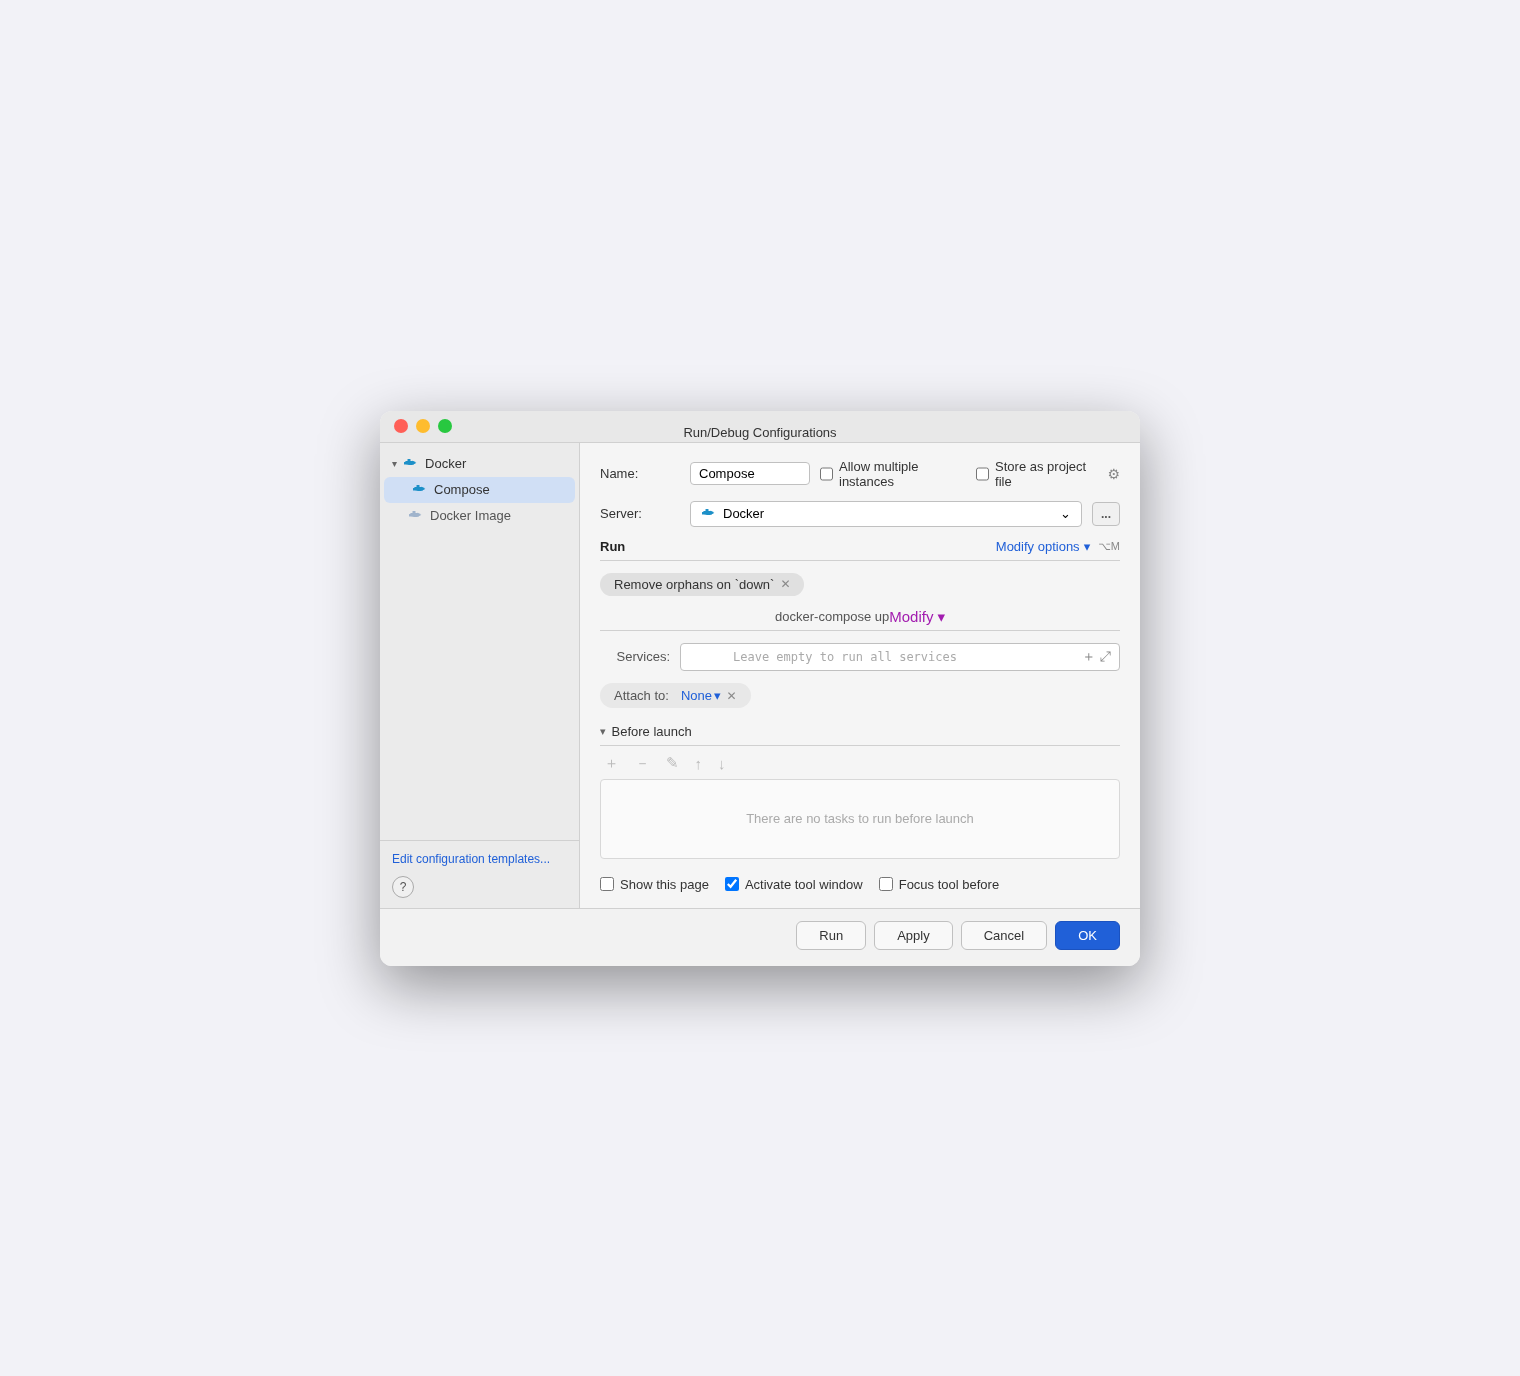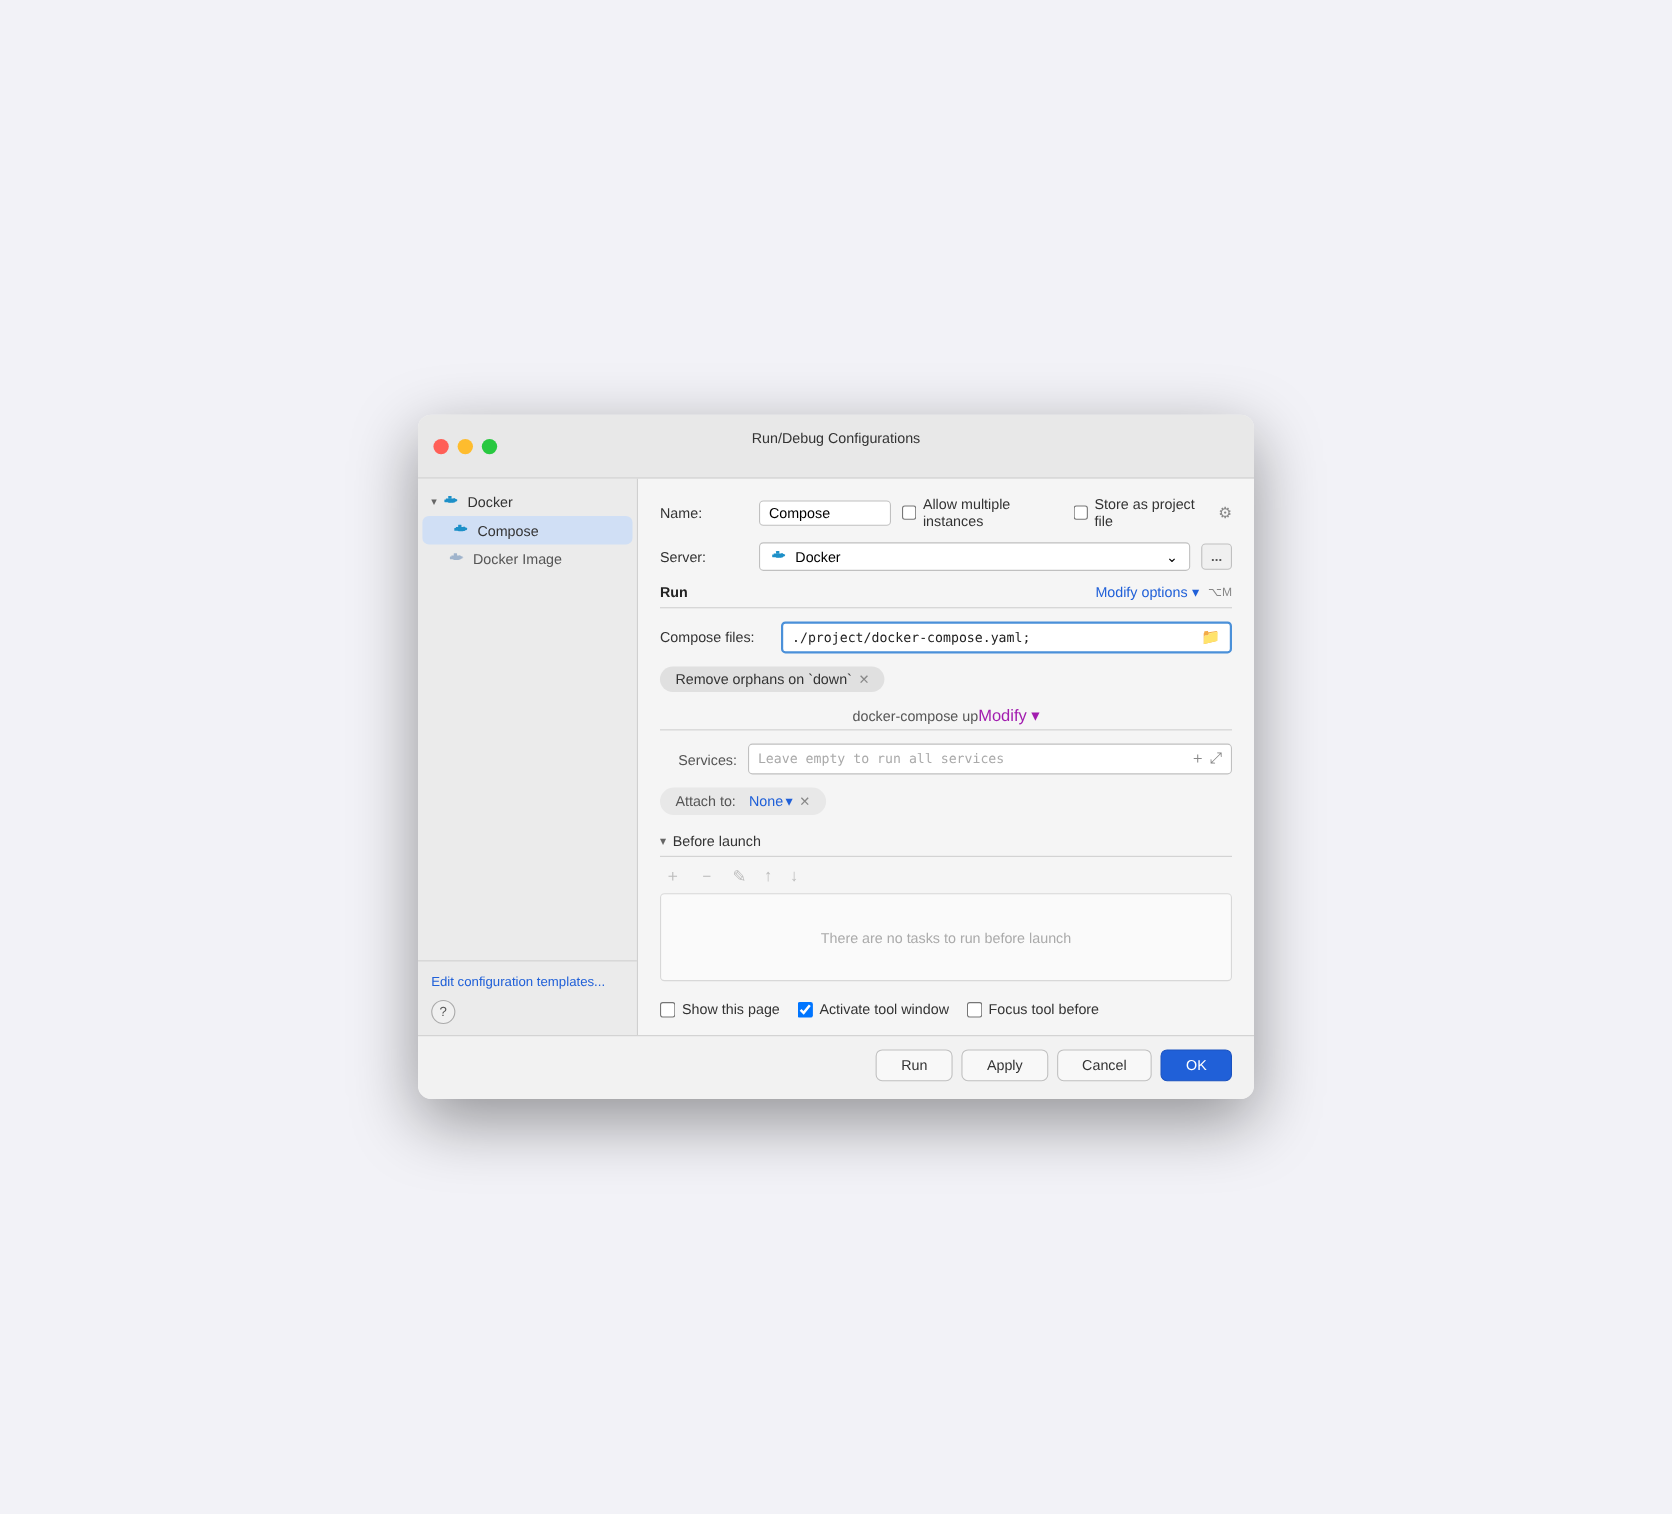--- a/index.html
+++ b/index.html
@@ -16,21 +16,21 @@
       width: 760px;
       background: #f5f5f5;
       border-radius: 12px;
       box-shadow: 0 20px 60px rgba(0,0,0,0.4);
       overflow: hidden;
       display: flex;
       flex-direction: column;
     }
     .title-bar {
       background: #e8e8e8;
-      padding: 14px 16px 28px;
+      padding: 14px 16px 2px;
       display: flex;
       align-items: center;
       justify-content: center;
       position: relative;
       border-bottom: 1px solid #d0d0d0;
     }
     .traffic-lights {
       position: absolute;
       left: 14px;
       top: 50%;
@@ -497,47 +497,40 @@
 
       <div class="section-header">
         <span class="section-title">Run</span>
         <div class="modify-options-btn">
           <span>Modify options</span>
           <span>▾</span>
           <span style="color:#888; font-size:11px; margin-left:4px;">⌥M</span>
         </div>
       </div>
 
-      <div class="compose-files-row">
-        <span class="label" style="min-width:100px;">Compose files:</span>
-        <div class="compose-files-input">
-          <span class="compose-files-input-text">./project/docker-compose.yaml;</span>
-          <span class="folder-icon">📁</span>
-        </div>
-      </div>
 
       <div>
         <div class="tag-badge">
           <span>Remove orphans on `down`</span>
           <span class="tag-close">✕</span>
         </div>
       </div>
 
       <div class="subsection-header">
         <span class="subsection-title">docker-compose up</span>
         <div class="modify-btn">
           <span>Modify</span>
           <span>▾</span>
         </div>
       </div>
 
       <div class="services-row">
         <span class="services-label">Services:</span>
         <div class="services-input">
-          <span style="font-family: 'SF Mono', monospace; font-size:12px; color: #aaa;">Leave empty to run all services</span>
+          <span style="font-family: 'SF Mono', monospace; font-size:12px; color: #aaa; margin-left: 44px;">Leave empty to run all services</span>
           <div class="services-actions">
             <span class="icon-btn">＋</span>
             <span class="icon-btn">⤢</span>
           </div>
         </div>
       </div>
 
       <div>
         <div class="attach-badge">
           <span>Attach to:</span>

